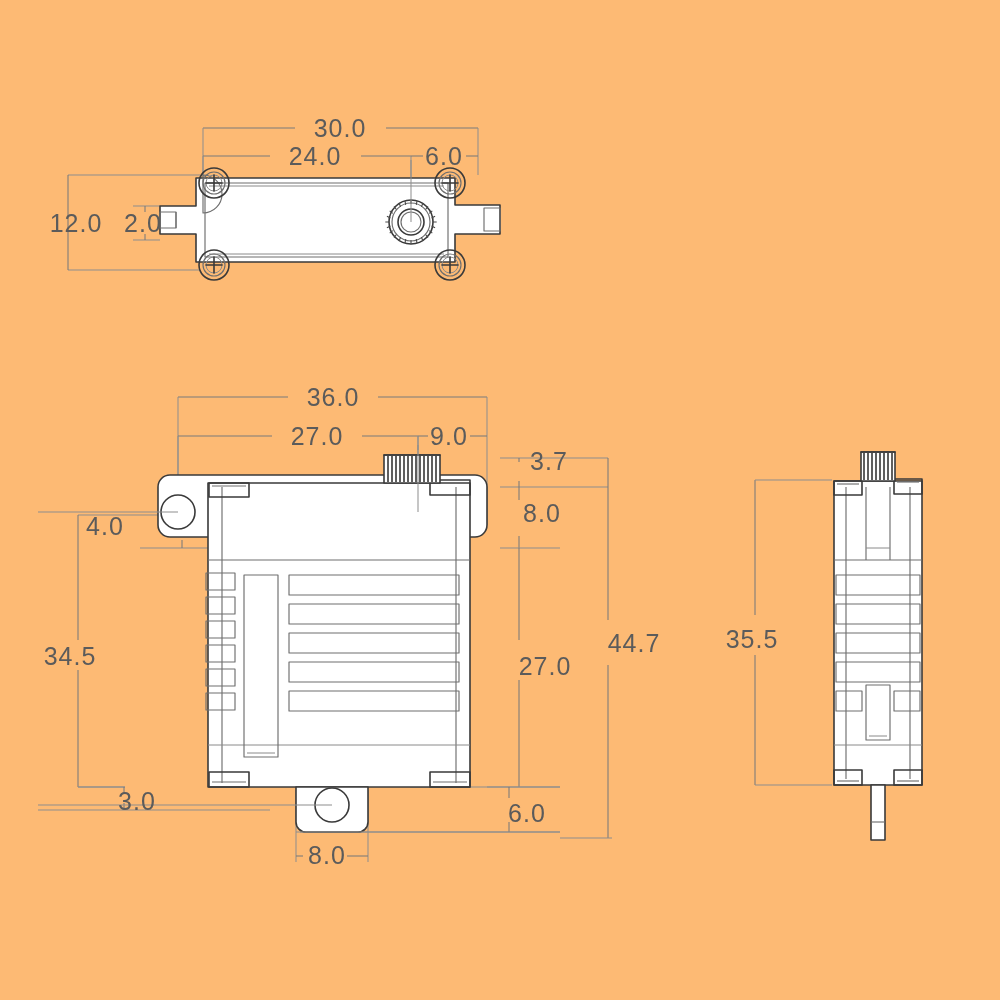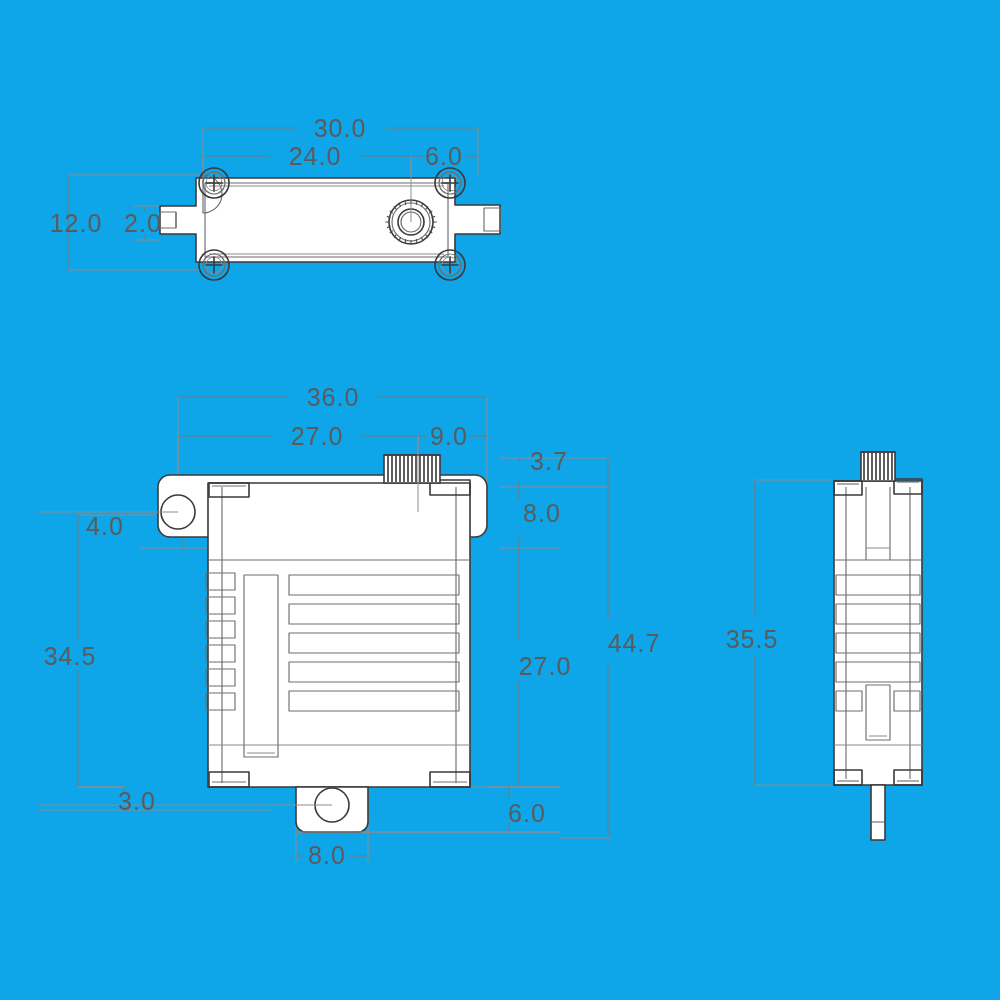--- a/index.html
+++ b/index.html
@@ -11,21 +11,21 @@
   body {
     width: 1000px;
     height: 1000px;
     font-family: "Liberation Sans", sans-serif;
     overflow: hidden;
   }
   #drawing-root {
     position: relative;
     width: 1000px;
     height: 1000px;
-    background: #0ea5e9;
+    background: #fdba74;
   }
   svg.drawing-canvas {
     position: absolute;
     top: 0;
     left: 0;
     width: 1000px;
     height: 1000px;
     display: block;
   }
   .dim-text {

